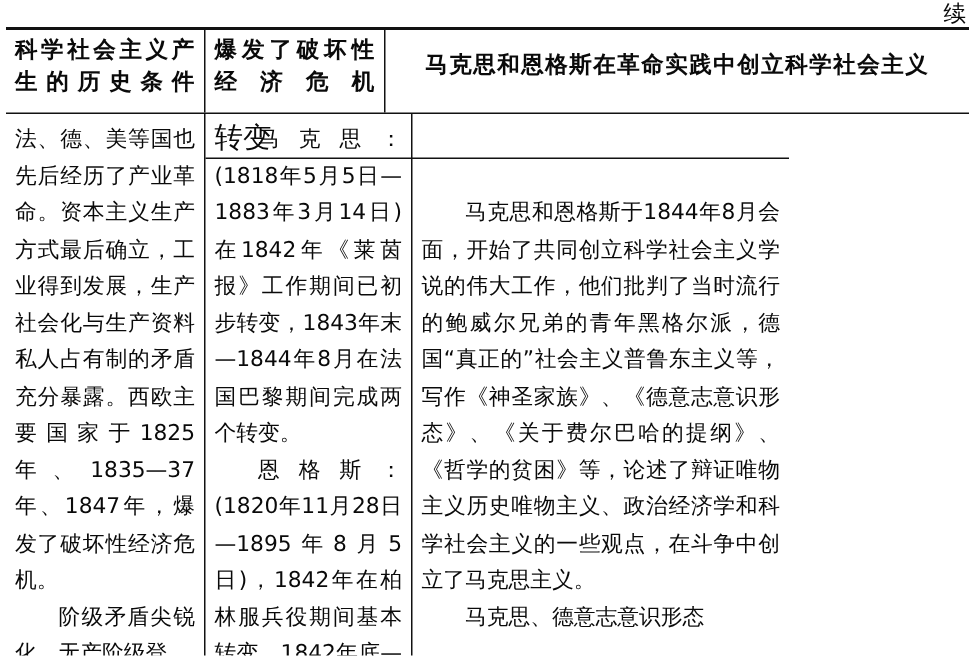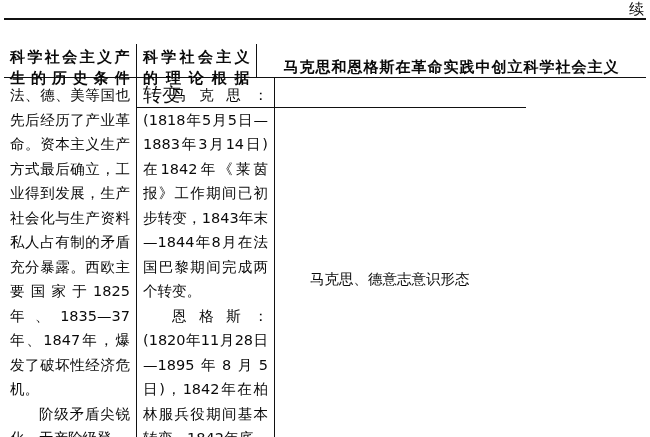--- a/index.html
+++ b/index.html
@@ -35,23 +35,22 @@
     left: 4px;
     width: 642px;
     height: 417px;
     border-top: 2px solid #111;
     border-bottom: none;
     box-sizing: border-box;
   }
   .row-head {
     display: flex;
     border-bottom: 1.5px solid #111;
-    height: 34px;
+    height: 56px;
     box-sizing: border-box;
-    margin-top: 24px;
   }
   .row-body {
     display: flex;
     height: 367px;
     box-sizing: border-box;
   }
   .col {
     box-sizing: border-box;
     position: relative;
   }
@@ -116,21 +115,21 @@
 
   <div class="cont-label">续</div>
 
   <div class="table">
 
     <div class="row-head">
       <div class="col c1">
         <div class="head-cell">科学社会主义产生的历史条件</div>
       </div>
       <div class="col c2">
-        <div class="head-cell">科学社会主义的理论根据</div>
+        <div class="head-cell">爆发了破坏性经济危机</div>
       </div>
       <div class="col c3">
         <div class="head-cell c3h">马克思和恩格斯在革命实践中创立科学社会主义</div>
       </div>
     </div>
 
     <div class="row-body">
 
       <div class="col c1">
         <div class="body-cell">
@@ -144,20 +143,21 @@
         <div class="subhead">转变</div>
         <div class="c3inner">
           <div class="c3a">
             <div class="body-cell">
               <div class="indent">马克思：(1818年5月5日—1883年3月14日)在1842年《莱茵报》工作期间已初步转变，1843年末—1844年8月在法国巴黎期间完成两个转变。</div>
               <div class="indent">恩格斯：(1820年11月28日—1895年8月5日)，1842年在柏林服兵役期间基本转变，1842年底—1844年8月</div>
             </div>
           </div>
           <div class="c3b">
             <div class="body-cell">
+              <div class="indent">马克思和恩格斯于1844年8月会面，开始了共同创立科学社会主义学说的伟大工作，他们批判了当时流行的鲍威尔兄弟的青年黑格尔派，德国“真正的”社会主义普鲁东主义等，写作《神圣家族》、《德意志意识形态》、《关于费尔巴哈的提纲》、《哲学的贫困》等，论述了辩证唯物主义历史唯物主义、政治经济学和科学社会主义的一些观点，在斗争中创立了马克思主义。</div>
               <div class="indent">马克思、德意志意识形态</div>
             </div>
           </div>
         </div>
       </div>
 
     </div>
   </div>
 </div>
 

